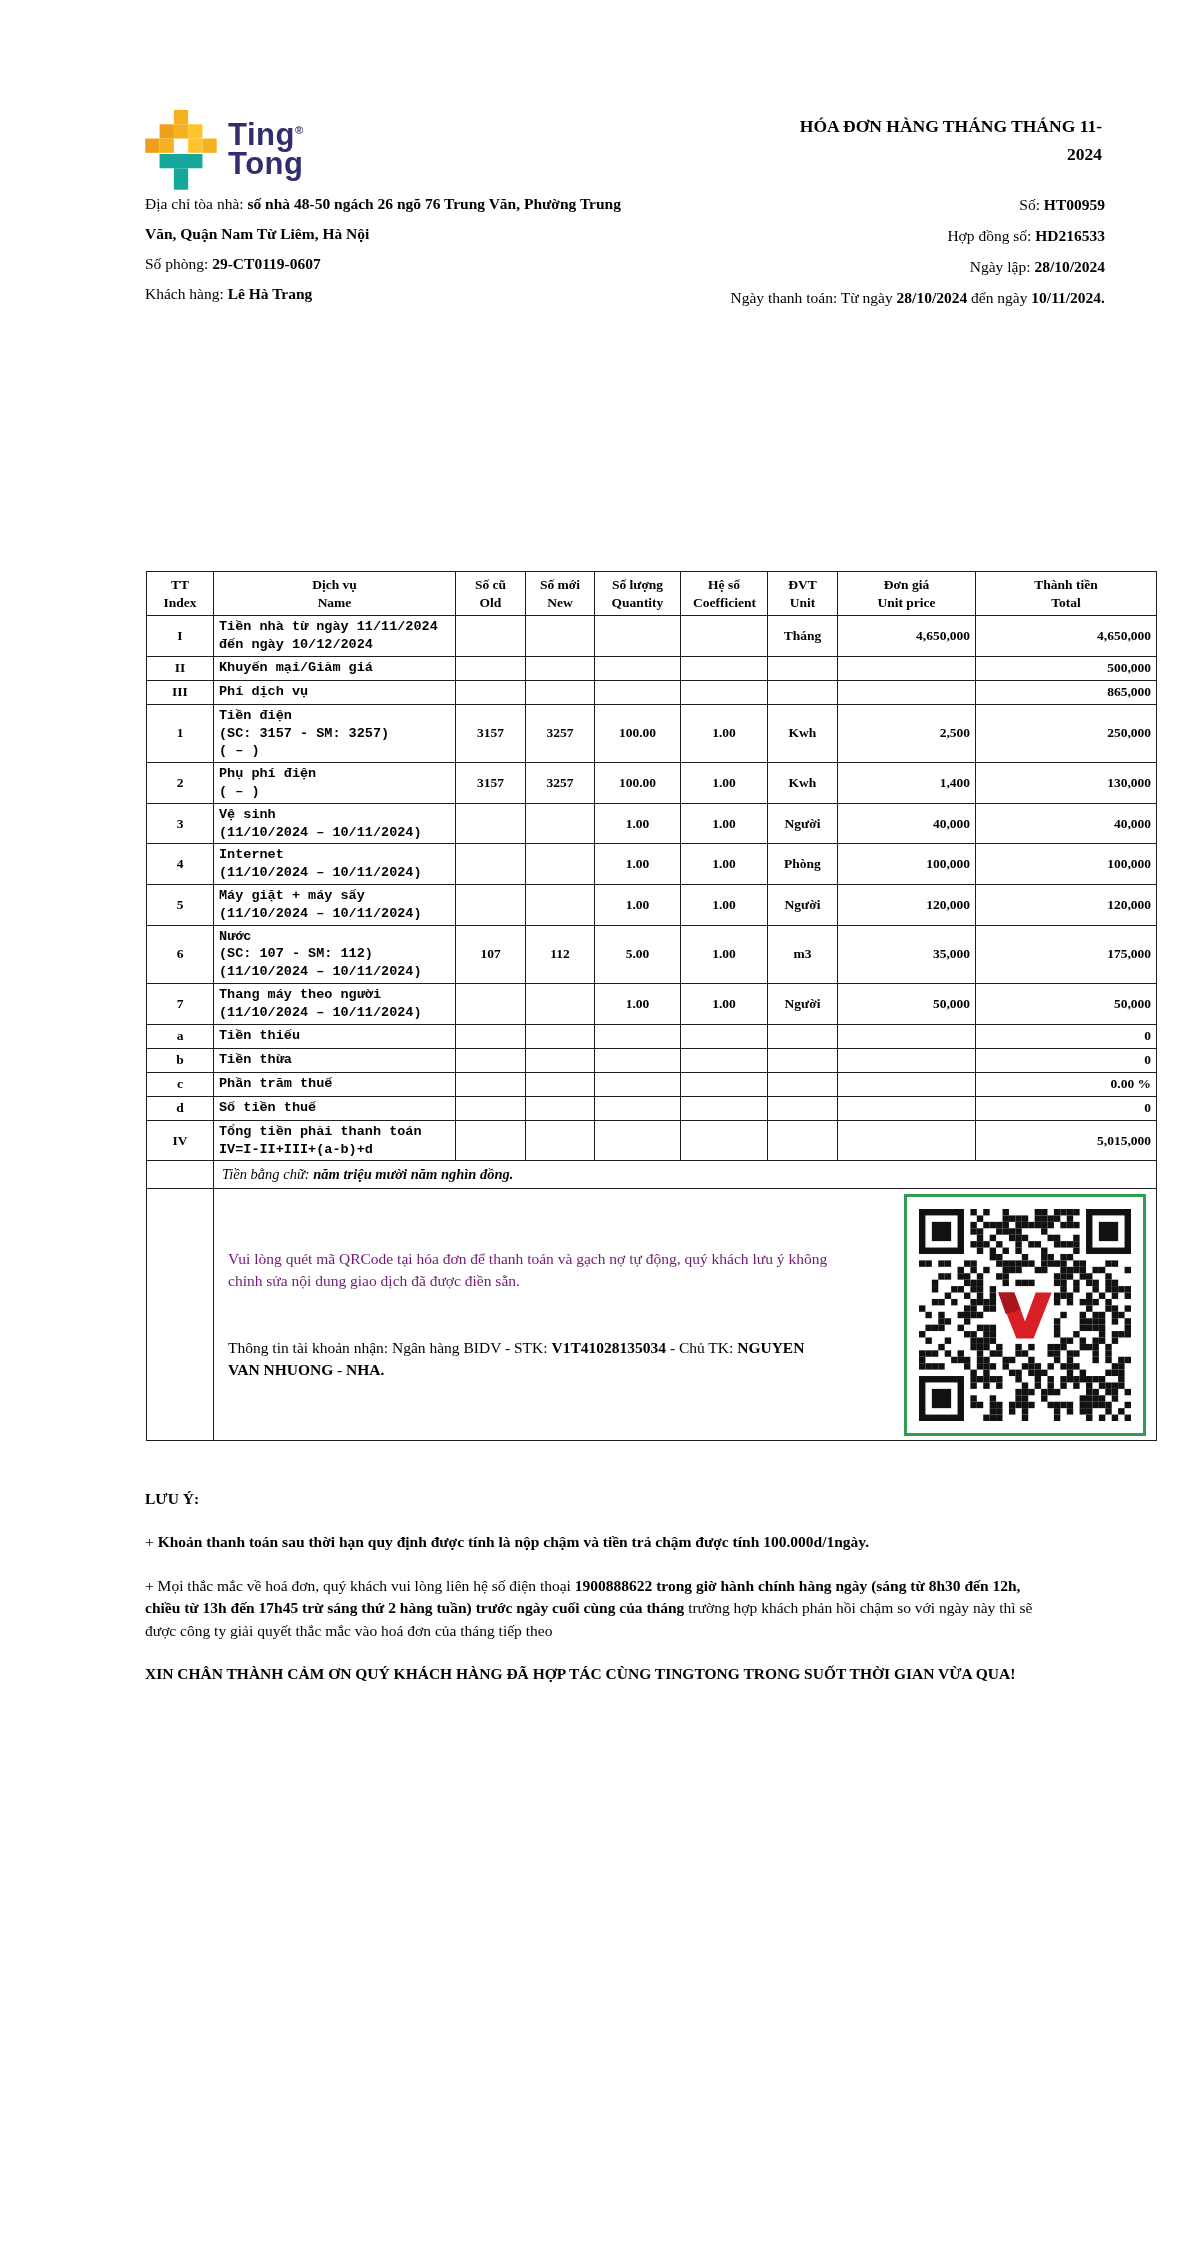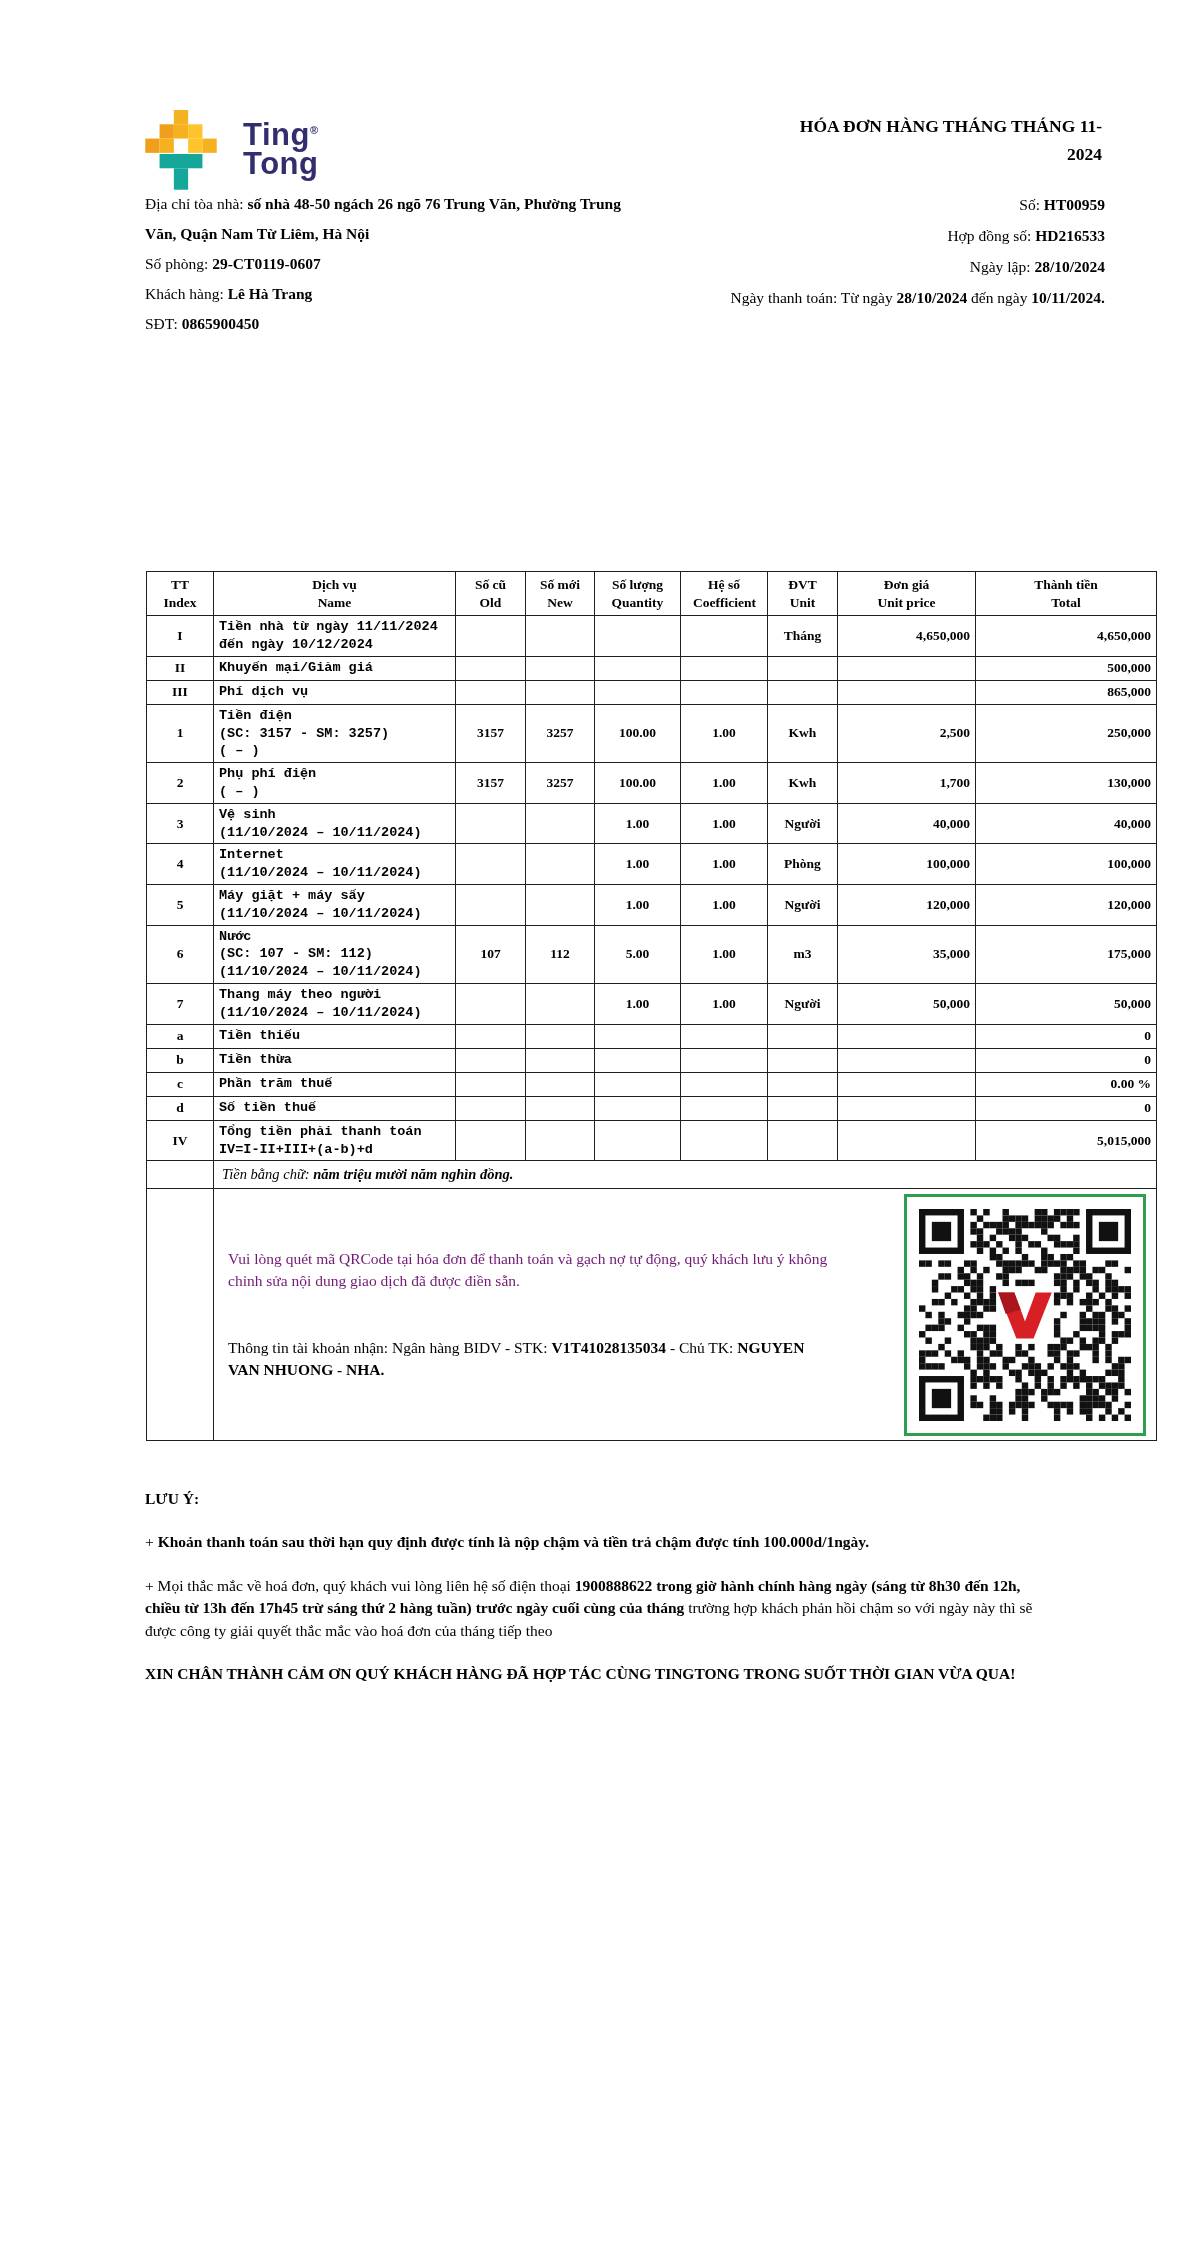--- a/index.html
+++ b/index.html
@@ -2,21 +2,21 @@
 <html><head>
 <meta charset="utf-8">
 <style>
   * { box-sizing: border-box; }
   html,body { margin:0; padding:0; }
   body {
     width:1200px; height:2259px; background:#ffffff; position:relative;
     font-family:"Liberation Serif", serif; color:#000;
   }
   
-  .logo { position:absolute; left:145px; top:110px; display:flex; align-items:center; gap:26px; }
+  .logo { position:absolute; left:145px; top:110px; display:flex; align-items:center; gap:11px; }
   .logo-text { font-family:"Liberation Sans", sans-serif; font-weight:bold; font-size:31px; line-height:0.93; color:#322e6e; letter-spacing:0.5px; }
   .logo-text sup { font-size:11px; vertical-align:super; }
   
   .doc-title { position:absolute; top:112px; right:98px; width:332px; text-align:right;
     font-weight:bold; font-size:17.5px; line-height:1.6; }
   
   .info { position:absolute; left:145px; top:189px; width:960px; display:flex; justify-content:space-between; font-size:15.5px; }
   .info-left  { width:480px; line-height:30px; }
   .info-right { width:420px; line-height:31px; text-align:right; }
   .info b { font-weight:bold; }
@@ -66,21 +66,20 @@
   </div>
 </div>
 
 <div class="doc-title">HÓA ĐƠN HÀNG THÁNG THÁNG 11-2024</div>
 
 <div class="info">
   <div class="info-left">
     <div><span>Địa chỉ tòa nhà: </span><b>số nhà 48-50 ngách 26 ngõ 76 Trung Văn, Phường Trung Văn, Quận Nam Từ Liêm, Hà Nội</b></div>
     <div><span>Số phòng: </span><b>29-CT0119-0607</b></div>
     <div><span>Khách hàng: </span><b>Lê Hà Trang</b></div>
-    <div><span>SĐT: </span><b>0865900450</b></div>
   </div>
   <div class="info-right">
     <div><span>Số: </span><b>HT00959</b></div>
     <div><span>Hợp đồng số: </span><b>HD216533</b></div>
     <div><span>Ngày lập: </span><b>28/10/2024</b></div>
     <div><span>Ngày thanh toán: Từ ngày </span><b>28/10/2024</b><span> đến ngày </span><b>10/11/2024.</b></div>
   </div>
 </div>
 
 <table class="inv">
@@ -185,21 +184,21 @@
   </tr>
       <tr>
     <td class="cc">2</td>
     <td class="name">Phụ phí điện
 ( – )</td>
     <td class="cc">3157</td>
     <td class="cc">3257</td>
     <td class="cc">100.00</td>
     <td class="cc">1.00</td>
     <td class="cc">Kwh</td>
-    <td class="rr">1,700</td>
+    <td class="rr">1,400</td>
     <td class="rr">130,000</td>
   </tr>
       <tr>
     <td class="cc">3</td>
     <td class="name">Vệ sinh
 (11/10/2024 – 10/11/2024)</td>
     <td class="cc"></td>
     <td class="cc"></td>
     <td class="cc">1.00</td>
     <td class="cc">1.00</td>

